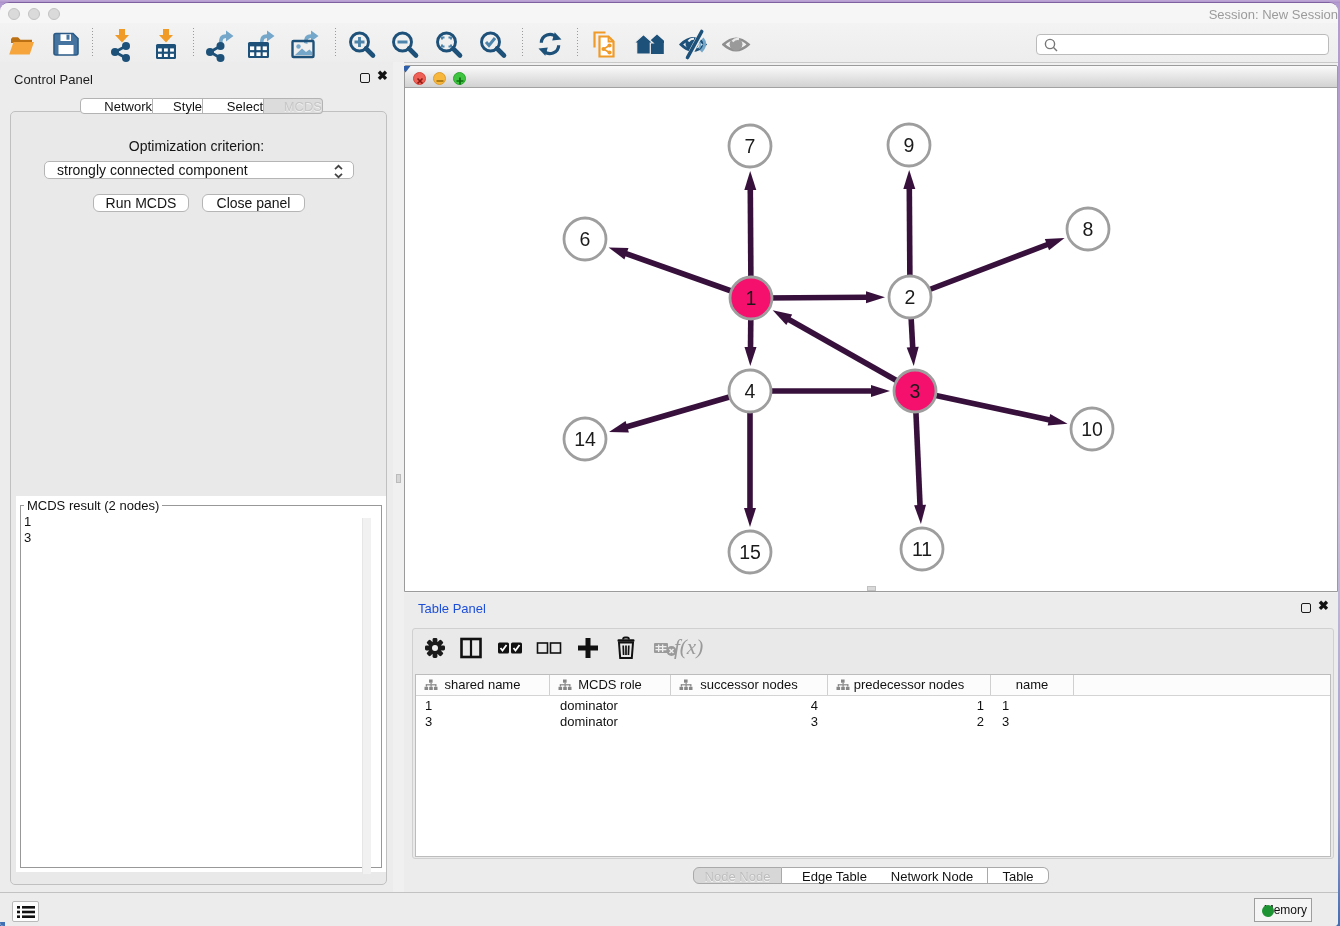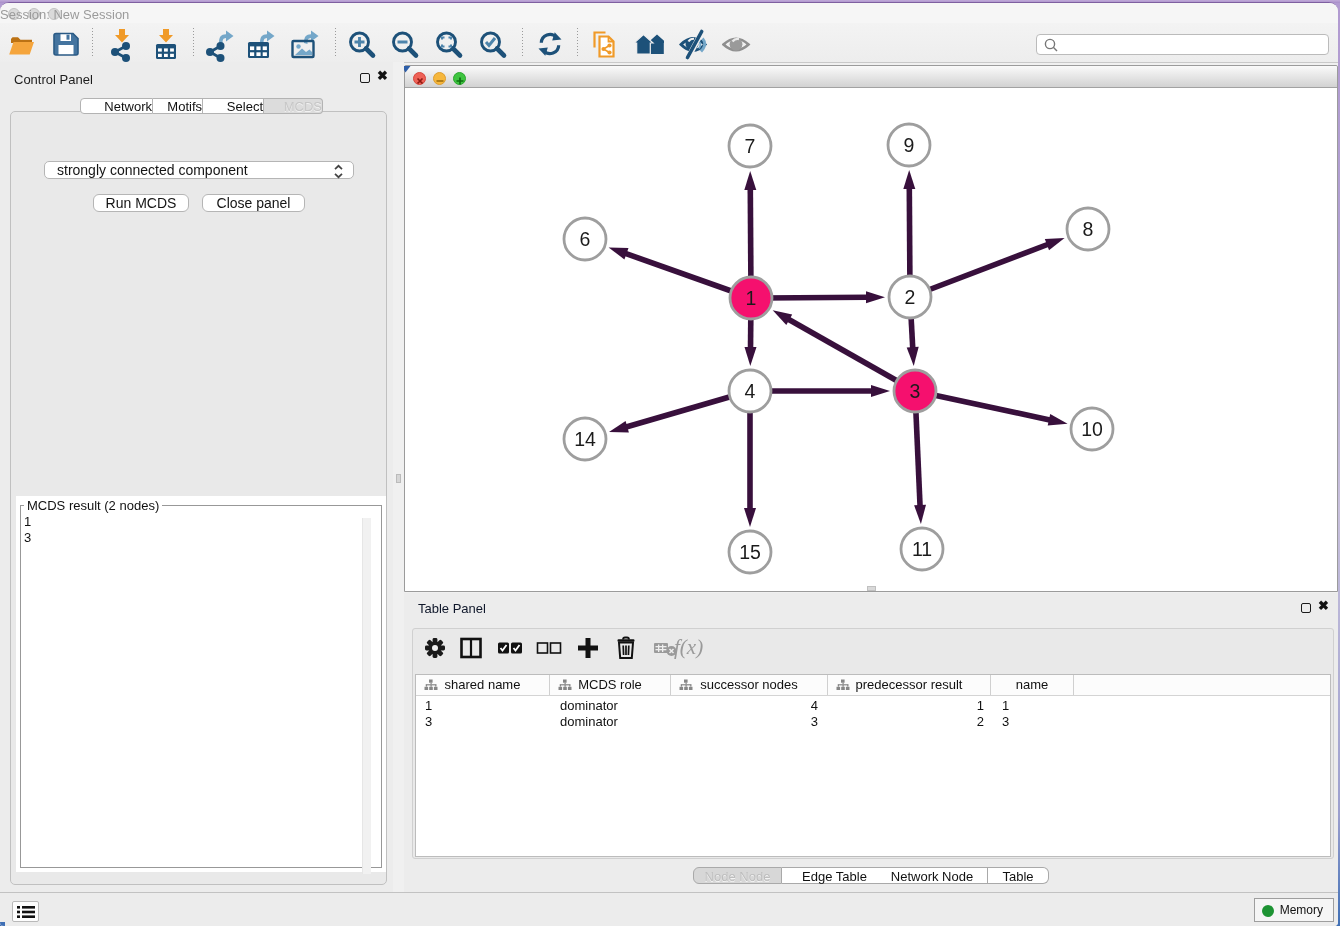--- a/index.html
+++ b/index.html
@@ -1,19 +1,19 @@
 <!DOCTYPE html>
 <html><head><meta charset="utf-8"><style>
 *{margin:0;padding:0;box-sizing:border-box}
 html,body{width:1340px;height:926px;overflow:hidden;font-family:"Liberation Sans",sans-serif;background:linear-gradient(#b29bd1,#b1a0d2 25%,#c8c0dc 55%,#9b9fce 88%,#3f6fb5 100%)}
 #top{position:absolute;left:0;top:0;width:1340px;height:3px;background:linear-gradient(#c0aad8,#a88dc9)}
 #win{position:absolute;left:0;top:2px;width:1338px;height:924px;background:#f0f0f0;border-radius:9px 9px 4px 4px;border-top:1px solid #7e5fa0;overflow:hidden}
 #titlebar{position:absolute;left:0;top:0;width:100%;height:22px;background:#f6f6f6;border-bottom:1px solid #d8d8d8}
 .tl{position:absolute;top:5px;width:12px;height:12px;border-radius:50%;background:#dadada;border:1px solid #c2c2c2}
-#wtitle{position:absolute;top:4px;width:100%;text-align:left;font-size:13px;color:#9b9b9b}
+#wtitle{position:absolute;top:4px;width:100%;text-align:right;font-size:13px;color:#9b9b9b}
 #toolbar{position:absolute;left:0;top:20px;width:100%;height:40px;background:linear-gradient(#f3f3f3,#ededed);border-bottom:1px solid #c9c9c9}
 .tbi{position:absolute}
 .vsep{position:absolute;top:5px;height:30px;width:1px;background-image:linear-gradient(#9b9b9b 33%,rgba(0,0,0,0) 0%);background-size:1px 3px}
 #search{position:absolute;left:1036px;top:11px;width:293px;height:21px;background:#fff;border:1px solid #bbb;border-radius:4px}
 #cp{position:absolute;left:0;top:59px;width:393px;height:830px;background:#ececec}
 #cphead{position:absolute;left:14px;top:10px;font-size:13px;color:#1c1c1c}
 .fbtn{position:absolute;top:11px;width:10px;height:10px;border:1.6px solid #1a1a1a;border-radius:2px}
 .xbtn{position:absolute;top:6px;font-size:13px;font-weight:bold;color:#111}
 #cpinner{position:absolute;left:10px;top:49px;width:377px;height:774px;background:#e9e9e9;border:1px solid #c0c0c0;border-radius:5px}
 .tab{position:absolute;top:36px;height:16px;background:#fff;border:1px solid #b3b3b3;border-left:none;font-size:13px;color:#111;text-align:right;line-height:16px}
@@ -26,32 +26,32 @@
 #mcdslab{position:absolute;left:8px;top:2px;background:#fff;padding:0 3px;font-size:13px;color:#111}
 #mcdsvals{position:absolute;left:8px;top:18px;font-size:13px;color:#111;line-height:16px}
 #mcdssb{position:absolute;right:10px;top:12px;width:9px;height:356px;background:#f1f1f1;border-left:1px solid #e6e6e6}
 #vdiv{position:absolute;left:393px;top:59px;width:11px;height:830px;background:#f0f0f0}
 #frame{position:absolute;left:404px;top:62px;width:934px;height:527px;background:#fff;border:1px solid #9b9b9b;border-radius:2px 2px 0 0}
 #ftitle{position:absolute;left:0;top:0;width:100%;height:22px;background:linear-gradient(#fafafa,#d2d2d2);border-bottom:1px solid #a2a2a2;border-radius:2px 2px 0 0}
 .ball{position:absolute;top:6px;width:13px;height:13px;border-radius:50%}
 #fname{position:absolute;top:4px;width:100%;text-align:center;font-size:13px;color:#111;font-weight:600}
 #tp{position:absolute;left:404px;top:590px;width:934px;height:299px;background:#ececec}
 #tpbody{position:absolute;left:8px;top:35px;width:922px;height:231px;background:#e9e9e9;border:1px solid #d0d0d0;border-radius:3px}
-#tphead{position:absolute;left:14px;top:8px;font-size:13px;color:#0f172a}
+#tphead{position:absolute;left:14px;top:8px;font-size:13px;color:#1d4ed8}
 .tpi{position:absolute}
 .fx{position:absolute;left:270px;top:42px;font-family:"Liberation Serif",serif;font-style:italic;font-size:21px;color:#9a9a9a}
 #tbl{position:absolute;left:11px;top:81px;width:916px;height:183px;background:#fff;border:1px solid #bcbcbc}
 #thr{position:absolute;left:0;top:0;width:914px;height:21px;background:#fcfcfc;border-bottom:1px solid #d4d4d4}
 .th{position:absolute;top:0;height:20px;border-right:1px solid #d0d0d0;font-size:13px;color:#111;text-align:center;line-height:20px}
 .tc{position:absolute;font-size:13px;color:#111;height:16px;line-height:16px}
 #tabs2{position:absolute;left:289px;top:274px;height:20px}
 .t2{position:absolute;top:0;height:17px;background:#fff;border:1px solid #a9a9a9;border-left:none;font-size:13px;font-weight:500;color:#111;text-align:center;line-height:18px}
 #status{position:absolute;left:0;top:889px;width:1340px;height:35px;background:#ececec;border-top:1px solid #c2c2c2}
 #listbtn{position:absolute;left:12px;top:8px;width:27px;height:21px;background:#fdfdfd;border:1px solid #b9b9b9;border-radius:2px}
-#membtn{position:absolute;left:1254px;top:5px;width:80px;height:24px;background:#f5f5f5;border:1px solid #9e9e9e;font-size:12px;color:#111;text-align:right;line-height:23px;padding-right:10px}
+#membtn{position:absolute;left:1254px;top:5px;width:58px;height:24px;background:#f5f5f5;border:1px solid #9e9e9e;font-size:12px;color:#111;text-align:right;line-height:23px;padding-right:4px}
 </style></head><body>
 <div id="top"></div>
 <div id="win">
  <div id="titlebar">
   <div class="tl" style="left:8px"></div>
       <div class="tl" style="left:28px"></div>
       <div class="tl" style="left:48px"></div>
   <div id="wtitle">Session: New Session</div>
  </div>
  <div id="toolbar">
@@ -183,23 +183,24 @@
           <line x1="10.3" y1="10.3" x2="14" y2="14" stroke="#777" stroke-width="1.4"></line>
         </svg>
       </div>
  </div>
  <div id="cp">
   <div id="cphead">Control Panel</div>
   <div class="fbtn" style="left:360px"></div>
       <div class="xbtn" style="left:377px">✖</div>
   <div id="cpinner"></div>
   <div class="tab" style="left:80px;width:73px;border-radius:4px 0 0 4px;border-left:1px solid #b3b3b3">Network</div>
-  <div class="tab" style="left:153px;width:50px">Motifs</div>
+  <div class="tab" style="left:153px;width:50px">Style</div>
   <div class="tab" style="left:203px;width:61px">Select</div>
   <div class="tab tabsel" style="left:264px;width:59px;border-radius:0 4px 4px 0">MCDS</div>
+  <div id="optlab">Optimization criterion:</div>
   <div id="combo">strongly connected component<svg width="11" height="15" viewBox="0 0 11 15" style="position:absolute;right:9px;top:1.5px">
           <path d="M2,5.2 L5.5,1.8 L9,5.2 M2,9.8 L5.5,13.2 L9,9.8" fill="none" stroke="#444" stroke-width="1.7"></path>
         </svg></div>
   <div class="btn" style="left:93px;width:96px">Run MCDS</div>
   <div class="btn" style="left:202px;width:103px">Close panel</div>
   <div id="mcds">
     <div id="mcdsb">
           <div id="mcdssb"></div>
         </div>
     <div id="mcdslab">MCDS result (2 nodes)</div>
@@ -380,21 +381,21 @@
                 <rect x="5" y="0.5" width="3.6" height="3.2"></rect>
                 <rect x="6.5" y="3.5" width="1.2" height="2"></rect>
                 <rect x="1.8" y="5.2" width="10.6" height="1.2"></rect>
                 <rect x="1.8" y="5.6" width="1.2" height="2"></rect>
                 <rect x="11.2" y="5.6" width="1.2" height="2"></rect>
                 <rect x="0.5" y="7.8" width="3.6" height="3.2"></rect>
                 <rect x="5.2" y="7.8" width="3.6" height="3.2"></rect>
                 <rect x="9.9" y="7.8" width="3.6" height="3.2"></rect>
                 <rect x="6.5" y="6" width="1.2" height="1.8"></rect>
               </g>
-            </svg><span>predecessor result</span></div>
+            </svg><span>predecessor nodes</span></div>
           <div class="th" style="left:575px;width:83px"><span>name</span></div>
         </div>
    <div class="tc" style="left:9px;top:23px">1</div>
    <div class="tc" style="left:144px;top:23px">dominator</div>
    <div class="tc" style="left:300px;top:23px;width:102px;text-align:right">4</div>
    <div class="tc" style="left:460px;top:23px;width:108px;text-align:right">1</div>
    <div class="tc" style="left:586px;top:23px">1</div>
    <div class="tc" style="left:9px;top:39px">3</div>
    <div class="tc" style="left:144px;top:39px">dominator</div>
    <div class="tc" style="left:300px;top:39px;width:102px;text-align:right">3</div>

